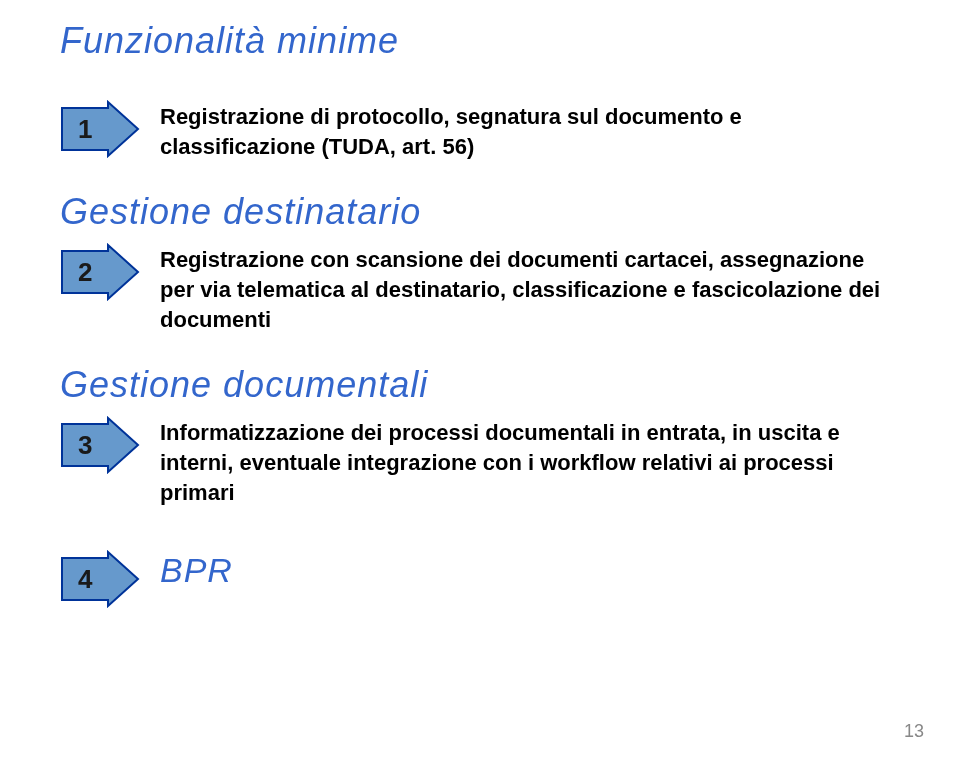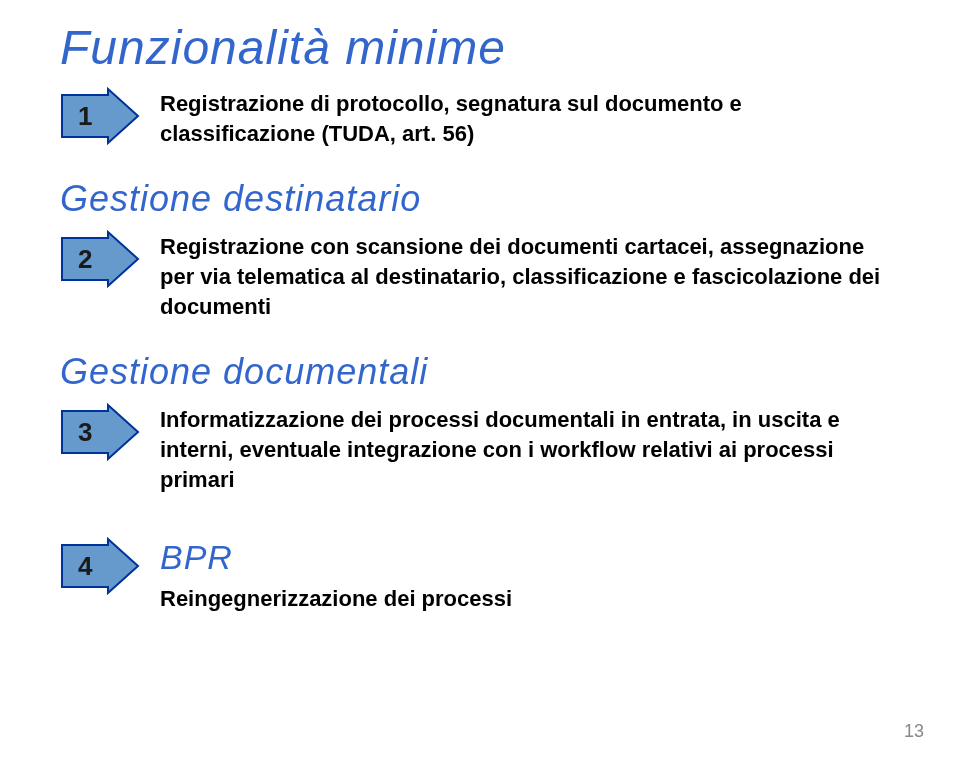--- a/index.html
+++ b/index.html
@@ -9,25 +9,25 @@
   }
   body {
     width: 960px;
     height: 760px;
     background: #ffffff;
     font-family: Verdana, Arial, sans-serif;
     position: relative;
     padding: 20px 60px 30px 60px;
   }
   .title {
-    font-size: 48px;
+    font-size: 36px;
     font-weight: normal;
     font-style: italic;
     color: #3366cc;
-    margin-bottom: 10px;
+    margin-bottom: 36px;
     letter-spacing: 1px;
   }
   .section-heading {
     font-size: 36px;
     font-weight: normal;
     font-style: italic;
     color: #3366cc;
     letter-spacing: 1px;
     margin-top: 30px;
     margin-bottom: 8px;
@@ -68,20 +68,21 @@
   .bpr-row .description {
     padding-top: 0;
   }
   .bpr-title {
     font-size: 34px;
     font-style: italic;
     color: #3366cc;
     font-weight: normal;
     letter-spacing: 1px;
     margin-bottom: 4px;
+    text-align: right;
   }
   .page-number {
     position: absolute;
     bottom: 18px;
     right: 36px;
     font-size: 18px;
     color: #888;
     text-align: right;
   }
 </style>
@@ -126,17 +127,16 @@
 
 <div class="row bpr-row">
   <div class="arrow-block">
     <svg viewBox="0 0 82 58">
       <polygon points="2,8 48,8 48,2 78,29 48,56 48,50 2,50" fill="#6699cc" stroke="#003399" stroke-width="2"></polygon>
     </svg>
     <div class="arrow-number">4</div>
   </div>
   <div class="description">
     <div class="bpr-title">BPR</div>
-    <div>Reingegnerizzazione dei processi</div>
   </div>
 </div>
 
 <div class="page-number">13</div>
 
 </body></html>

